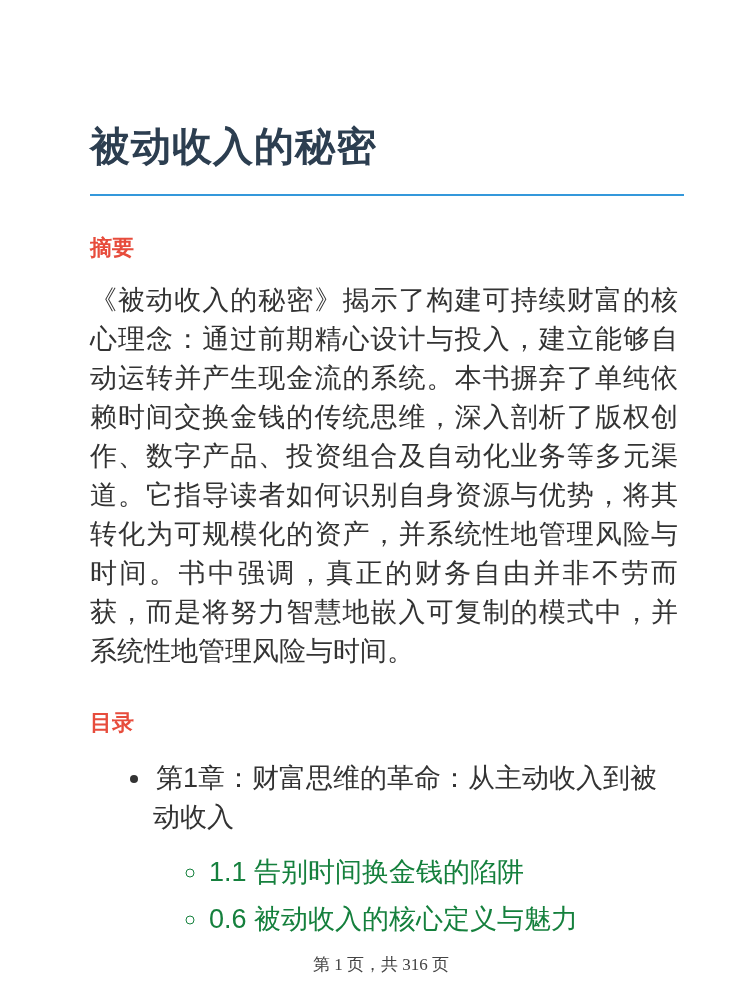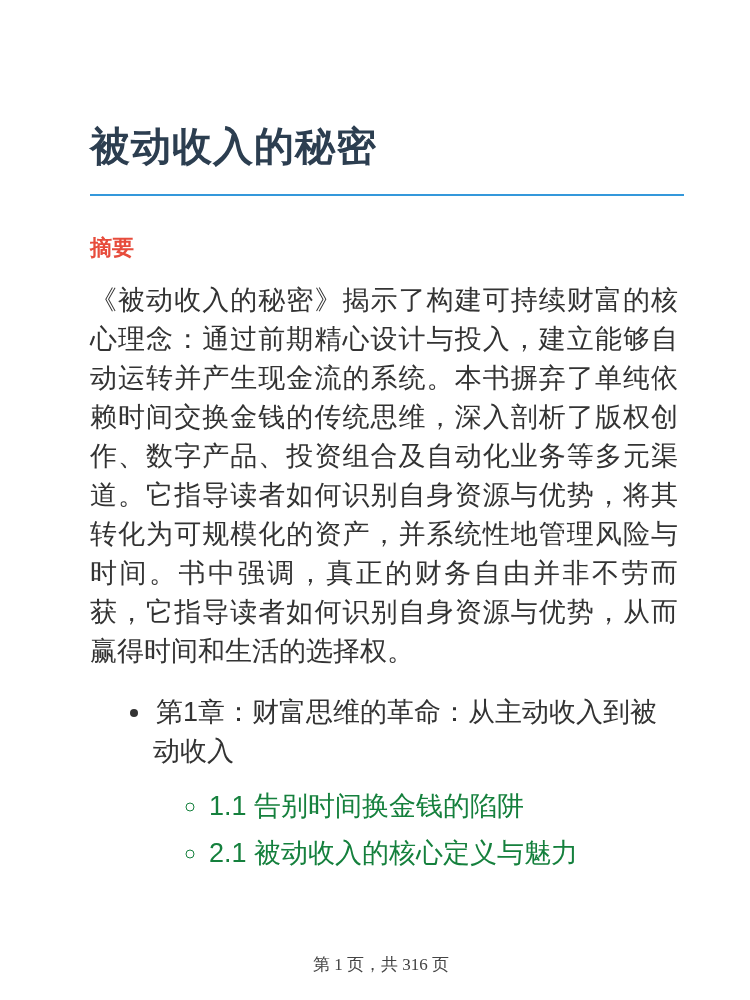--- a/index.html
+++ b/index.html
@@ -78,28 +78,29 @@
 <body>
 
 <div class="page">
 
   <h1 class="book-title">被动收入的秘密</h1>
 
   <hr class="title-divider">
 
   <h2 class="section-heading">摘要</h2>
 
-  <p class="summary-text">《被动收入的秘密》揭示了构建可持续财富的核心理念：通过前期精心设计与投入，建立能够自动运转并产生现金流的系统。本书摒弃了单纯依赖时间交换金钱的传统思维，深入剖析了版权创作、数字产品、投资组合及自动化业务等多元渠道。它指导读者如何识别自身资源与优势，将其转化为可规模化的资产，并系统性地管理风险与时间。书中强调，真正的财务自由并非不劳而获，它指导读者如何识别自身资源与优势，从而赢得时间和生活的选择权。</p>
+  <p class="summary-text">《被动收入的秘密》揭示了构建可持续财富的核心理念：通过前期精心设计与投入，建立能够自动运转并产生现金流的系统。本书摒弃了单纯依赖时间交换金钱的传统思维，深入剖析了版权创作、数字产品、投资组合及自动化业务等多元渠道。它指导读者如何识别自身资源与优势，将其转化为可规模化的资产，并系统性地管理风险与时间。书中强调，真正的财务自由并非不劳而获，而是将努力智慧地嵌入可复制的模式中，并系统性地管理风险与时间。</p>
 
+  <h2 class="section-heading">目录</h2>
 
   <ul class="toc-list">
     <li>
       <span>第1章：财富思维的革命：从主动收入到被动收入</span>
       <ul class="toc-sublist">
         <li>1.1 告别时间换金钱的陷阱</li>
-        <li>2.1 被动收入的核心定义与魅力</li>
+        <li>0.6 被动收入的核心定义与魅力</li>
       </ul>
     </li>
   </ul>
 
   <div class="page-footer">第 1 页，共 316 页</div>
 
 </div>
 
 </body></html>

